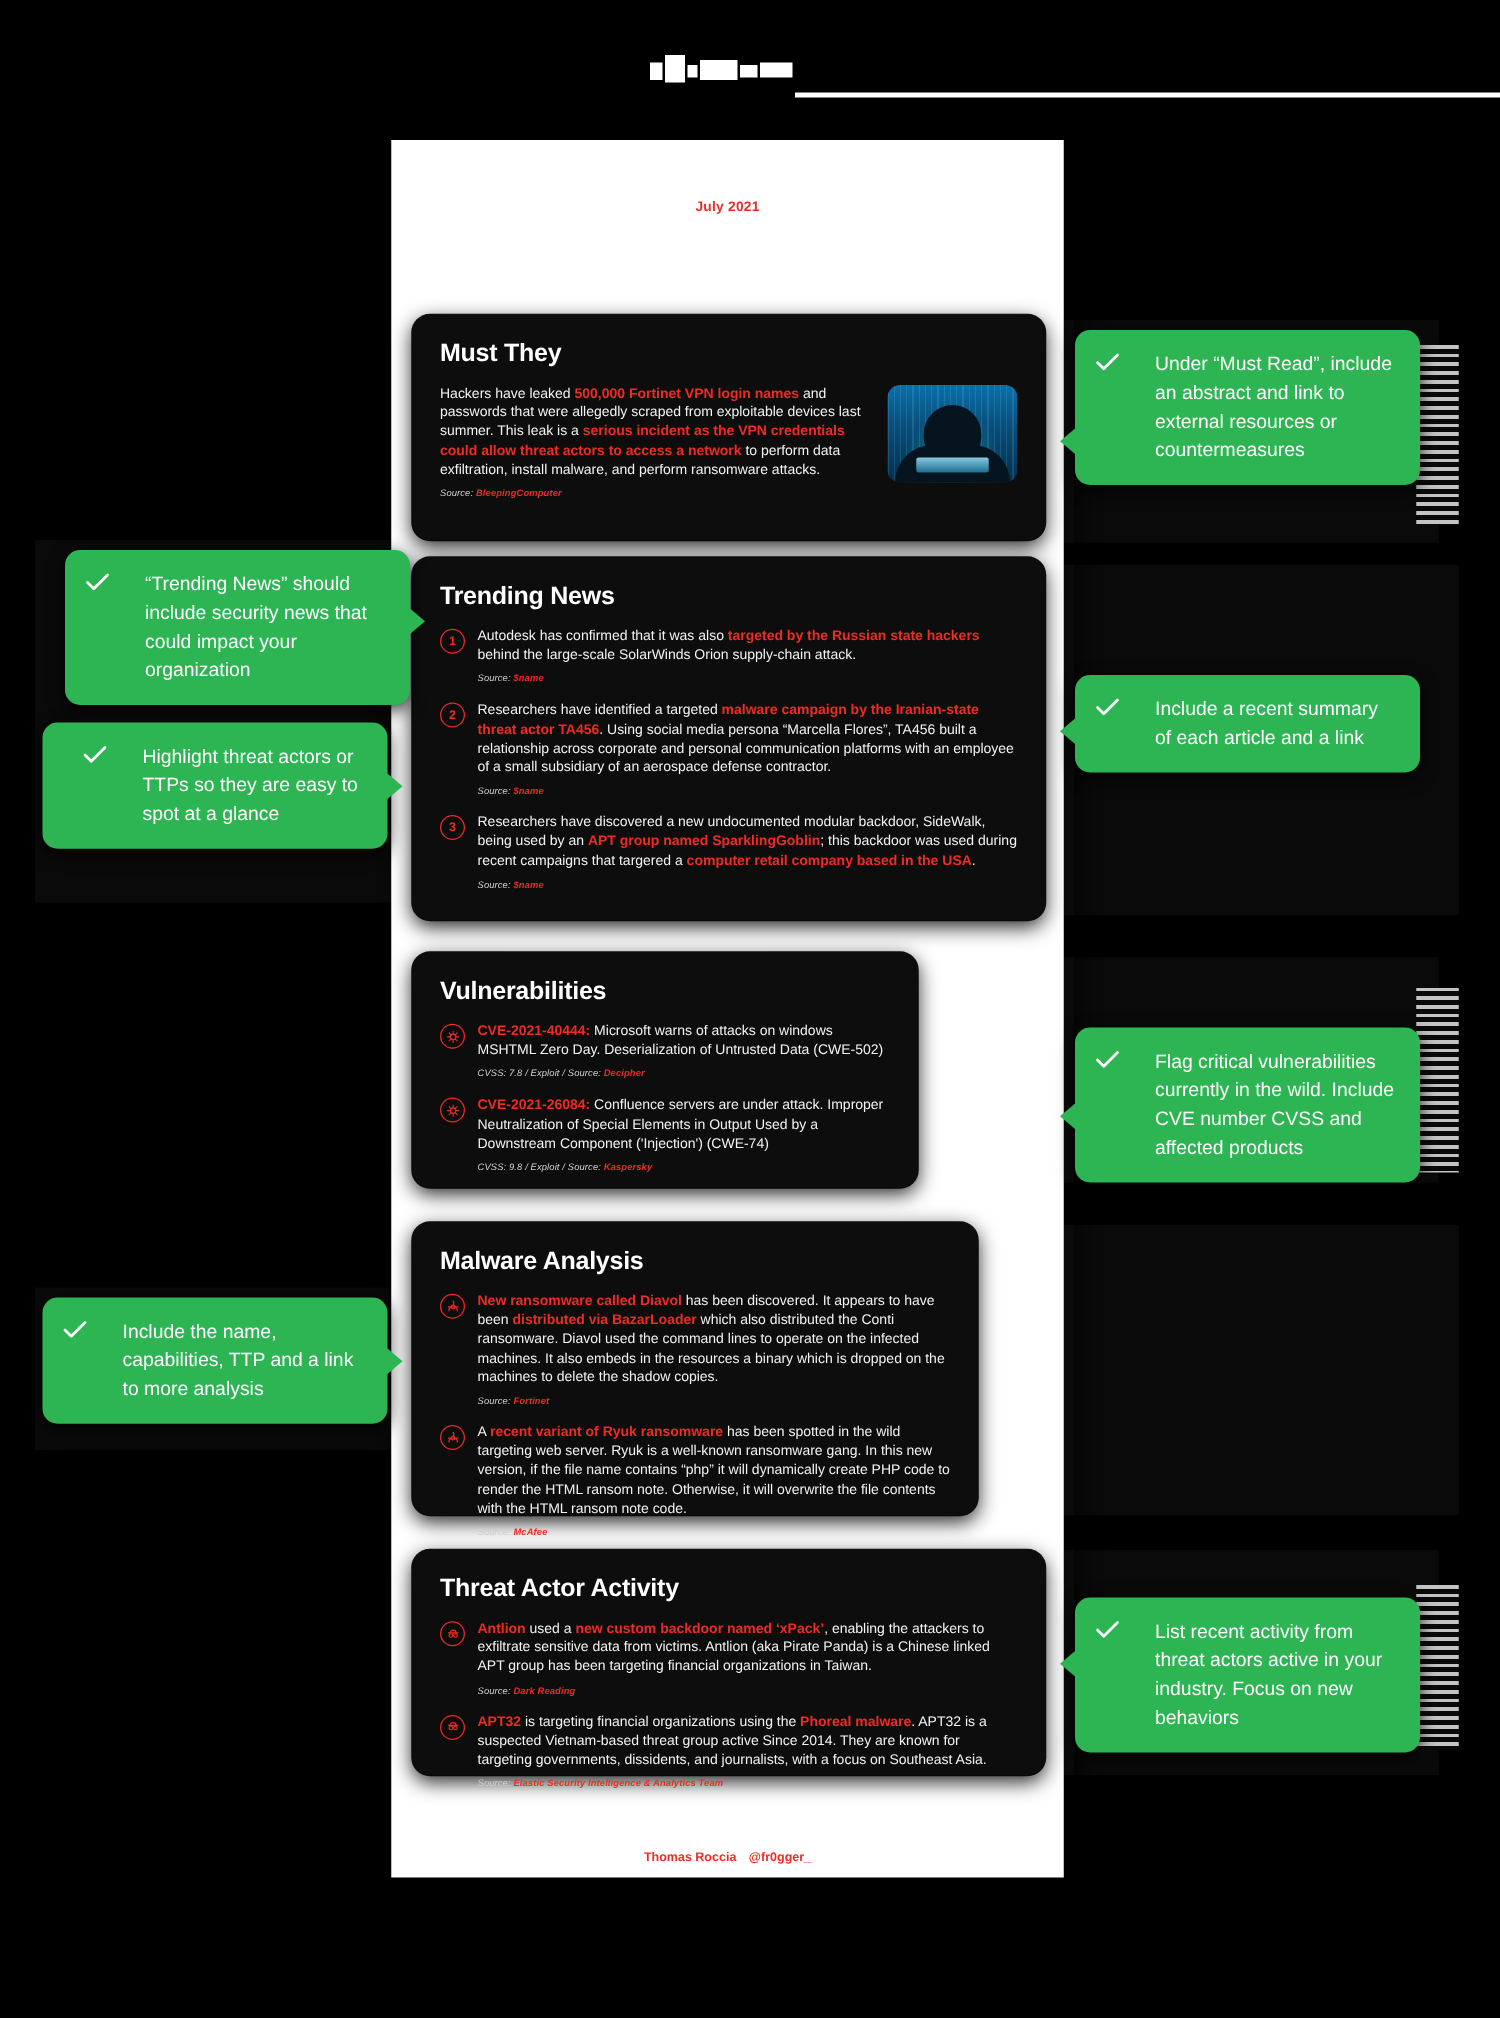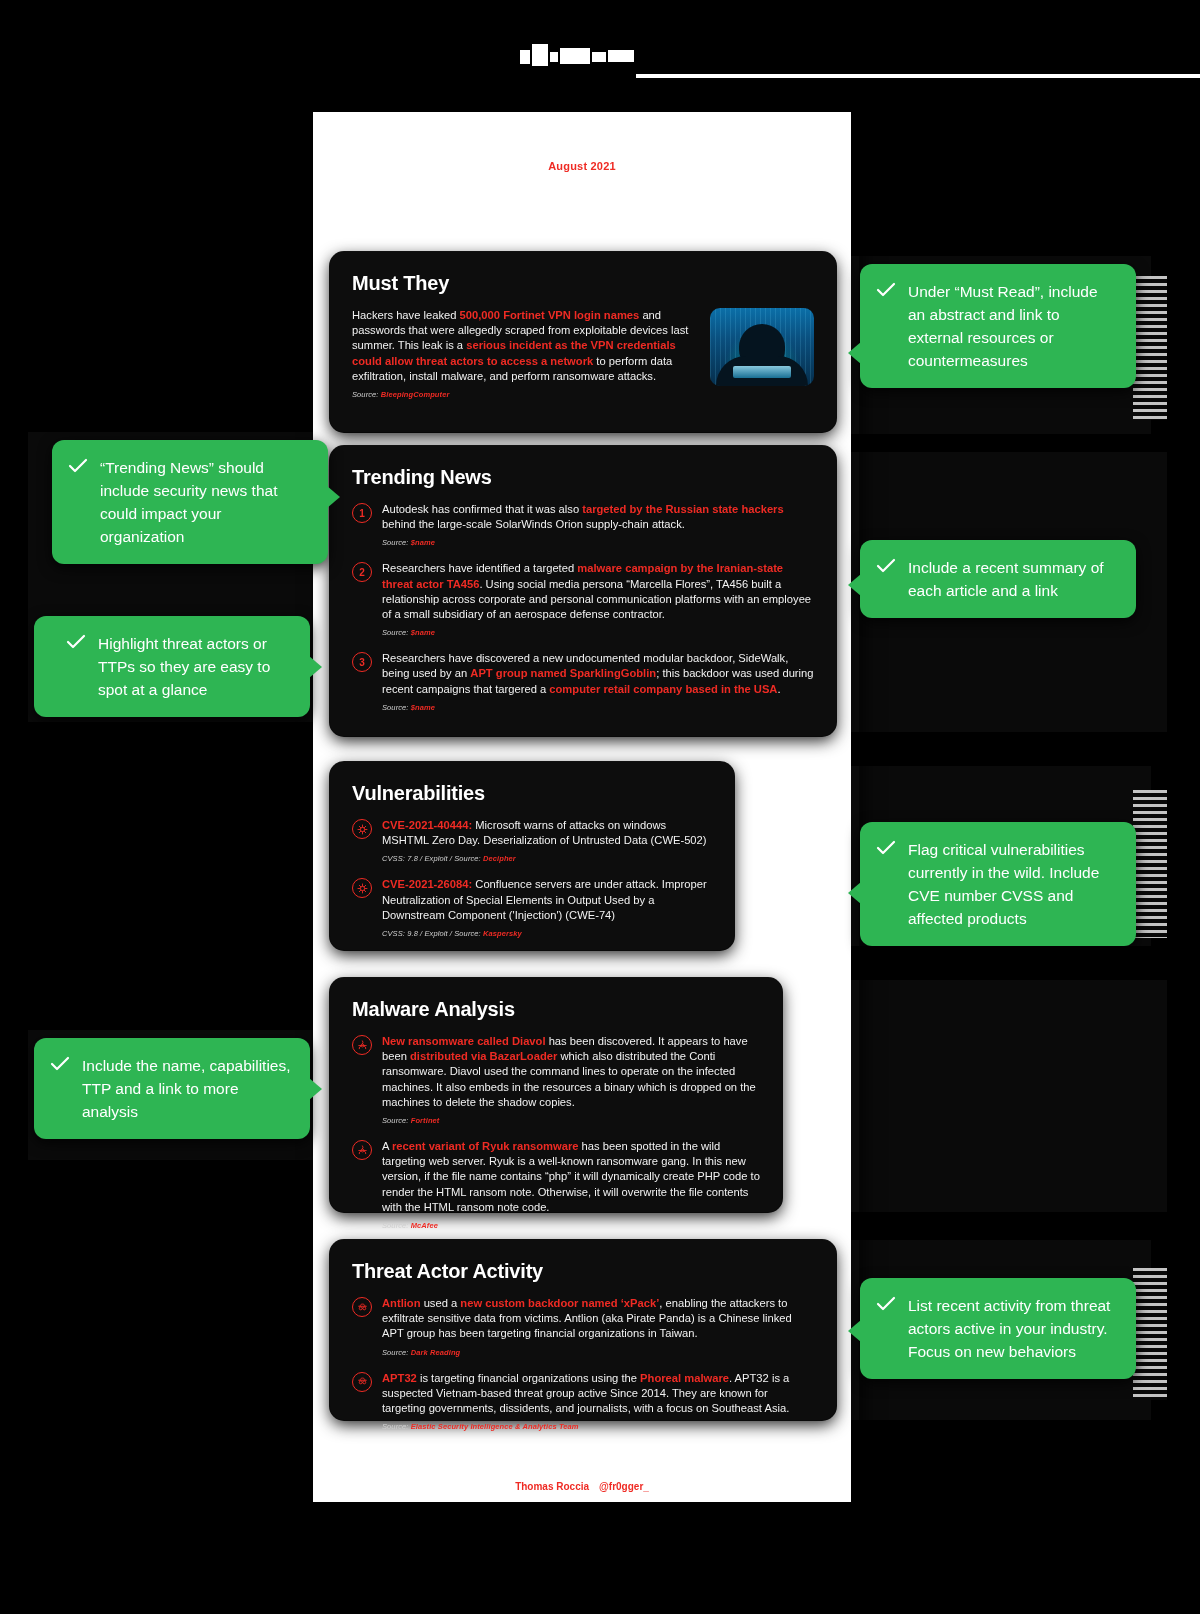--- a/index.html
+++ b/index.html
@@ -109,38 +109,38 @@
   .bullet svg { display: block; }
   .item-body { flex: 1; }
 
   
   .callout {
     position: absolute;
     background: #2eb553;
     border-radius: 12px;
     color: #fff;
     padding: 16px 18px 16px 16px;
-    display: flex; gap: 12px;
+    display: flex; gap: 28px;
     box-shadow: 0 4px 14px rgba(0,0,0,.8);
   }
   .callout .tick { flex: none; width: 20px; margin-top: 2px; }
   .callout .ctext { font-size: 15.5px; line-height: 23px; }
   .callout .tail {
     position: absolute; width: 0; height: 0;
     border-top: 11px solid transparent; border-bottom: 11px solid transparent;
   }
   .callout.right .tail { left: -12px; border-right: 13px solid #2eb553; }
   .callout.left  .tail { right: -12px; border-left: 13px solid #2eb553; }
 
   .c-mustread { left: 860px; top: 264px;  width: 276px; }
   .c-summary  { left: 860px; top: 540px;  width: 276px; }
   .c-vulns    { left: 860px; top: 822px;  width: 276px; }
   .c-actors   { left: 860px; top: 1278px; width: 276px; }
   .c-trending { left: 52px;  top: 440px;  width: 276px; }
-  .c-highlight{ left: 34px;  top: 616px;  width: 276px; padding-left: 32px; }
+  .c-highlight{ left: 34px;  top: 578px;  width: 276px; padding-left: 32px; }
   .c-malware  { left: 34px;  top: 1038px; width: 276px; }
 
   
   .redact { position: absolute; background: #0a0a0a; }
   .stripes {
     position: absolute;
     background: repeating-linear-gradient(180deg,
       #d9d9d9 0px, #d9d9d9 3px, #0a0a0a 3px, #0a0a0a 7px);
     opacity: .9;
   }
@@ -168,21 +168,21 @@
   <div class="redact" style="left:851px;top:766px;width:300px;height:180px;"></div>
   <div class="stripes" style="left:1133px;top:790px;width:34px;height:148px;"></div>
   <div class="redact" style="left:851px;top:980px;width:316px;height:232px;"></div>
   <div class="redact" style="left:851px;top:1240px;width:300px;height:180px;"></div>
   <div class="stripes" style="left:1133px;top:1268px;width:34px;height:132px;"></div>
   <div class="redact" style="left:28px;top:432px;width:286px;height:290px;"></div>
   <div class="redact" style="left:28px;top:1030px;width:286px;height:130px;"></div>
 
   <div class="sheet-shadow"></div>
   <div class="sheet"></div>
-  <div class="issue-date">August 2021</div>
+  <div class="issue-date">July 2021</div>
 
   <div class="card mustread">
     <div class="card-title">Must They</div>
     <div class="mr-row">
       <div class="mr-text">
         <p class="body"><span>Hackers have leaked </span><span class="hl">500,000 Fortinet VPN login names</span><span> and passwords that were allegedly scraped from exploitable devices last summer. This leak is a </span><span class="hl">serious incident as the VPN credentials could allow threat actors to access a network</span><span> to perform data exfiltration, install malware, and perform ransomware attacks.</span></p>
         <div class="src">
           <span>Source:</span>
           <span class="s">BleepingComputer</span>
         </div>

